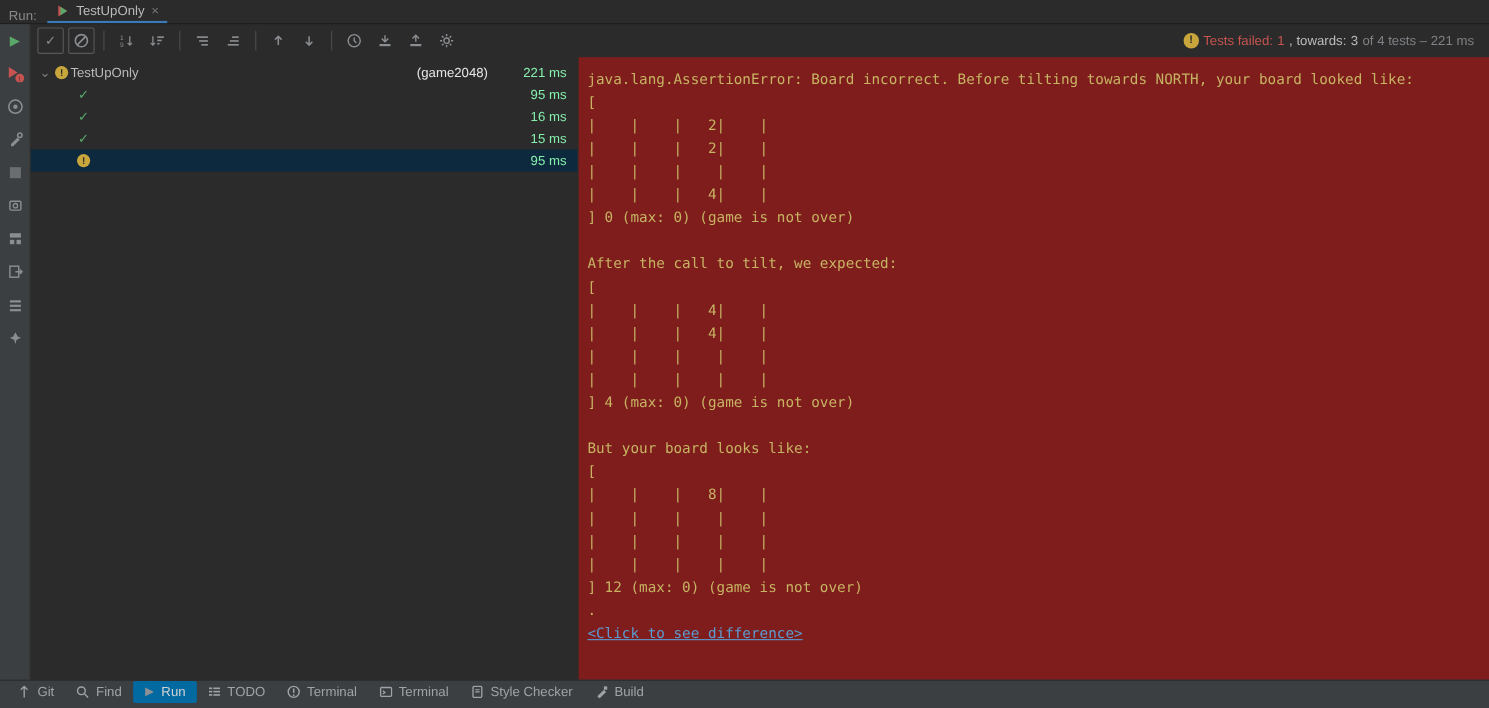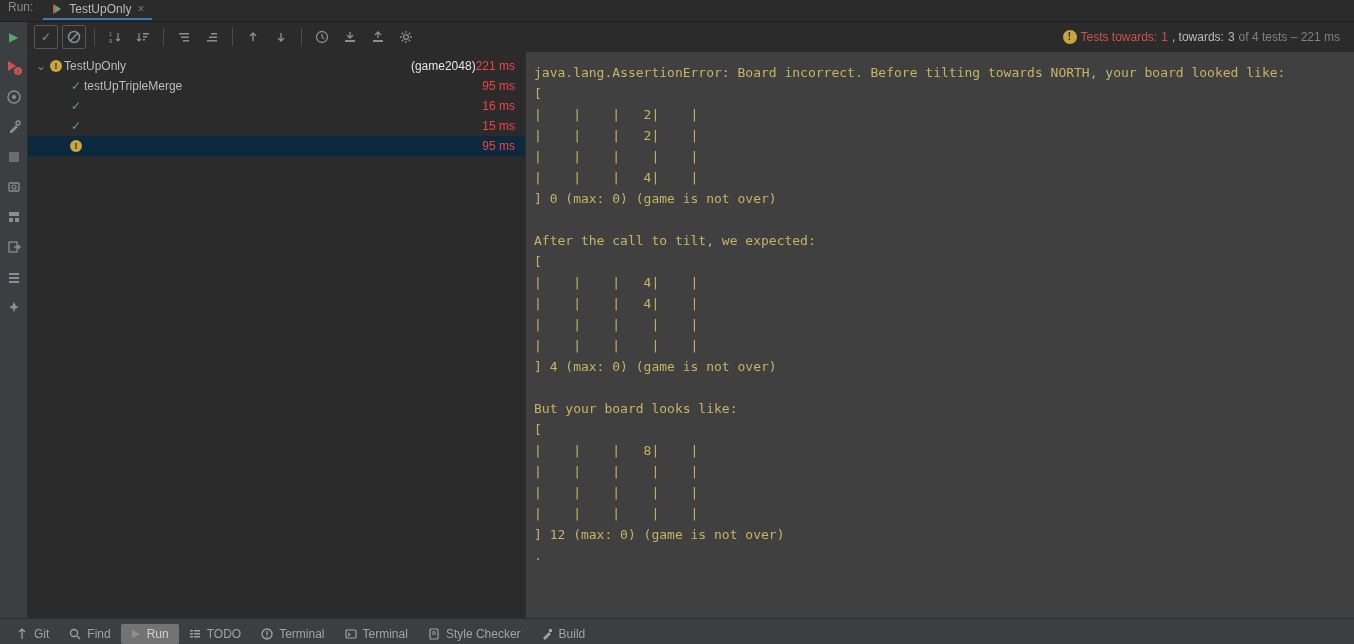--- a/index.html
+++ b/index.html
@@ -9,21 +9,21 @@
   font-family: -apple-system, "Segoe UI", sans-serif;
   font-size: 12px;
   width: 1354px;
   height: 644px;
   overflow: hidden;
   display: flex;
   flex-direction: column;
 }
 .top-bar {
   display: flex;
-  align-items: flex-start;
+  align-items: flex-end;
   height: 22px;
   padding: 0 8px;
   border-bottom: 1px solid #1e1e1e;
 }
 .top-bar-label { color: #8a8a8a; margin-right: 10px; }
 .tab {
   display: flex;
   align-items: center;
   gap: 6px;
   padding: 2px 8px;
@@ -116,64 +116,64 @@
 }
 .tree-row.selected { background: #0d293e; }
 .tree-row .arrow {
   width: 14px; text-align: center; color: #7e8185;
 }
 .tree-row .status {
   width: 16px; display: inline-flex; align-items: center; justify-content: center;
 }
 .tree-row .name { flex: 1; }
 .tree-row .pkg { color: #e5e5e5; margin-left: 4px; }
-.tree-row .time { color: #ef4444; margin-left: auto; }
+.tree-row .time { color: #86efac; margin-left: auto; padding-left: 32px; }
 .indent-1 { padding-left: 40px; }
 .check { color: #59a869; font-size: 12px; }
 .fail-dot {
   width: 12px; height: 12px; border-radius: 50%;
   background: #c9a63b; color: #2b2b2b;
   display: inline-flex; align-items: center; justify-content: center;
   font-weight: bold; font-size: 9px;
 }
 .console-pane {
   flex: 1;
   overflow: auto;
   padding: 10px 8px;
-  background: #404040;
+  background: #7f1d1d;
 }
 .console-pane pre {
   font-family: "SF Mono", "Menlo", "Consolas", monospace;
   font-size: 13px;
   line-height: 21px;
   color: #c7b362;
   white-space: pre;
 }
 .diff-link {
   color: #5c9bd1;
   text-decoration: underline;
   cursor: pointer;
 }
 .bottom-bar {
   display: flex;
-  align-items: flex-end;
+  align-items: flex-start;
   height: 26px;
   background: #3c3f41;
   border-top: 1px solid #2d2d2d;
   padding: 0 6px;
   gap: 2px;
 }
 .bb-item {
   display: flex; align-items: center; gap: 6px;
   padding: 3px 10px;
   color: #9fa3a7;
   cursor: pointer;
   border-radius: 2px;
 }
-.bb-item.active { background: #737373; color: #cfd2d5; }
+.bb-item.active { background: #0369a1; color: #cfd2d5; }
 .bb-icon { font-size: 11px; }
 svg { display: block; }
 </style>
 </head>
 <body>
 
 <div class="top-bar">
   <span class="top-bar-label">Run:</span>
   <div class="tab">
     <span>
@@ -326,21 +326,21 @@
               <line x1="2.8" y1="2.8" x2="4.2" y2="4.2"></line>
               <line x1="9.8" y1="9.8" x2="11.2" y2="11.2"></line>
               <line x1="2.8" y1="11.2" x2="4.2" y2="9.8"></line>
               <line x1="9.8" y1="4.2" x2="11.2" y2="2.8"></line>
             </g>
           </svg>
       </div>
 
       <div class="summary">
         <span class="fail-icon">!</span>
-        <span class="failed">Tests towards:</span>
+        <span class="failed">Tests failed:</span>
         <span class="failed">1</span>
         <span class="passed">, towards:</span>
         <span class="passed">3</span>
         <span class="neutral">of 4 tests – 221 ms</span>
       </div>
     </div>
 
     <div class="split">
       <div class="tree-pane">
         <div class="tree-row">
@@ -350,21 +350,20 @@
             </span>
           <span class="name">TestUpOnly</span>
           <span class="pkg">(game2048)</span>
           <span class="time">221 ms</span>
         </div>
         <div id="tree-items">
             <div class="tree-row indent-1">
               <span class="status">
                 <span class="check">✓</span>
               </span>
-              <span class="name">testUpTripleMerge</span>
               <span class="time">95 ms</span>
             </div>
             <div class="tree-row indent-1">
               <span class="status">
                 <span class="check">✓</span>
               </span>
               <span class="time">16 ms</span>
             </div>
             <div class="tree-row indent-1">
               <span class="status">
@@ -399,20 +398,21 @@
 ] 4 (max: 0) (game is not over)
 
 But your board looks like:
 [
 |    |    |   8|    |
 |    |    |    |    |
 |    |    |    |    |
 |    |    |    |    |
 ] 12 (max: 0) (game is not over)
 .</pre>
+        <pre><a class="diff-link">&lt;Click to see difference&gt;</a></pre>
       </div>
     </div>
   </div>
 </div>
 
 <div class="bottom-bar">
   <div id="bb-items" style="display:flex;">
       <div class="bb-item">
         <span class="bb-icon">
           <svg width="12" height="12" viewBox="0 0 12 12">

